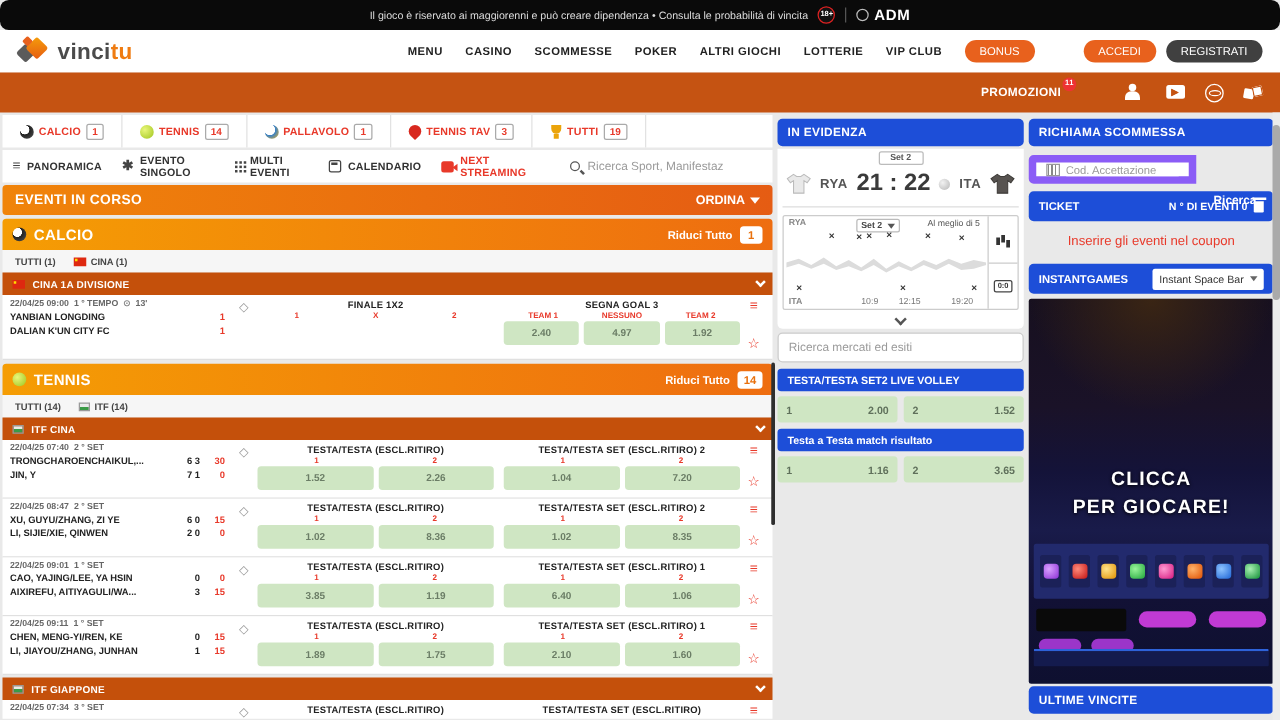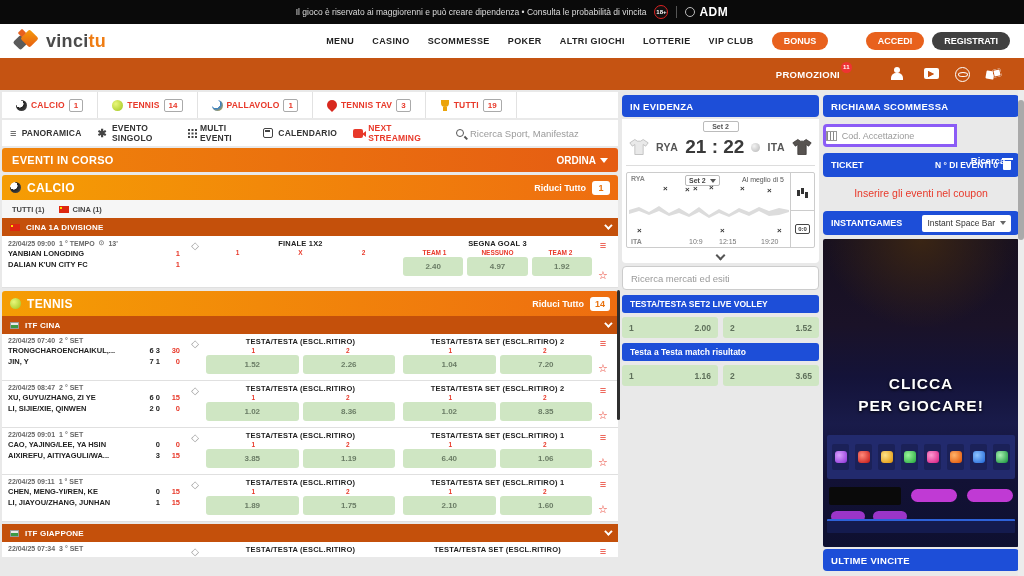--- a/index.html
+++ b/index.html
@@ -1,45 +1,45 @@
 <!DOCTYPE html>
 <html><head>
 <meta charset="utf-8">
 <style>
   * { margin:0; padding:0; box-sizing:border-box; }
   html,body { width:1024px; height:576px; overflow:hidden; }
   body { position:relative; font-family:"Liberation Sans",sans-serif; background:#e9e9e9; font-size:10px; color:#333; }
 
   
-  .topbar { position:absolute; top:0; left:0; width:1024px; height:24px; background:#0a0a0a; display:flex; align-items:center; justify-content:center; gap:8px; color:#eee; }
+  .topbar { position:absolute; top:0; left:0; width:1024px; height:24px; background:#0a0a0a; display:flex; align-items:center; justify-content:center; gap:8px; color:#eee;border-radius:7px; }
   .topbar .msg { font-size:8.5px; color:#ddd; }
   .badge18 { width:14px; height:14px; border-radius:50%; background:#111; border:1.5px solid #d22; color:#fff; font-size:6px; font-weight:bold; display:flex; align-items:center; justify-content:center; }
   .topbar .sep { width:1px; height:12px; background:#555; }
   .adm { font-size:12px; font-weight:bold; color:#fff; letter-spacing:.5px; display:flex; align-items:center; gap:4px; }
   .adm-emblem { width:10px; height:10px; border:1.5px solid #bbb; border-radius:50%; display:inline-block; }
 
   
   .hdr { position:absolute; top:24px; left:0; width:1024px; height:34px; background:#fff; display:flex; align-items:center; padding:0 14px; }
   .logo { display:flex; align-items:center; gap:6px; margin-right:40px; }
   .logo-diamonds { position:relative; width:26px; height:24px; }
   .d1 { position:absolute; left:1px; top:8px; width:11px; height:11px; background:#5b5b5b; transform:rotate(45deg); border-radius:2px; }
   .d2 { position:absolute; left:9px; top:3px; width:13px; height:13px; background:linear-gradient(135deg,#f59d0a,#e65c12); transform:rotate(45deg); border-radius:2px; }
   .d3 { position:absolute; left:5px; top:1px; width:6px; height:6px; background:#e8611d; transform:rotate(45deg); border-radius:1px; }
   .logo-text { font-size:18px; font-weight:bold; color:#4b4b4b; letter-spacing:.3px; }
   .logo-text .tu { color:#ef7c12; }
   .nav { display:flex; align-items:center; gap:18px; margin-left:180px; }
   .nav-item { font-size:9px; font-weight:bold; color:#222; letter-spacing:.4px; cursor:pointer; }
-  .pill { border-radius:12px; padding:4px 12px; font-size:9px; font-weight:bold; color:#fff; cursor:pointer; }
+  .pill { border-radius:12px; padding:4px 12px; font-size:9px; font-weight:normal; color:#fff; cursor:pointer; }
   .pill-bonus { background:#e8611d; }
   .auth { margin-left:auto; display:flex; gap:8px; }
   .pill-accedi { background:#e8611d; }
   .pill-registrati { background:#404040; }
 
   
-  .promobar { position:absolute; top:58px; left:0; width:1024px; height:32px; background:#c55312; display:flex; align-items:center; justify-content:flex-end; gap:16px; padding:0 21px; }
+  .promobar { position:absolute; top:58px; left:0; width:1024px; height:32px; background:#c55312; display:flex; align-items:center; justify-content:flex-end; gap:16px; padding:0 12px; }
   .promo-link { color:#fff; font-size:9.5px; font-weight:bold; position:relative; letter-spacing:.3px; cursor:pointer; }
   .promo-badge { position:absolute; top:-7px; right:-12px; background:#e33; color:#fff; border-radius:50%; width:11px; height:11px; font-size:6px; display:flex; align-items:center; justify-content:center; }
   .picon { width:18px; height:14px; position:relative; display:inline-block; cursor:pointer; }
   .ic-user::before { content:""; position:absolute; left:4px; top:0; width:6px; height:6px; border-radius:50%; background:#fff; }
   .ic-user::after { content:""; position:absolute; left:1px; top:6px; width:12px; height:7px; border-radius:5px 5px 0 0; background:#fff; }
   .ic-video { background:#fff; border-radius:2px; width:15px; height:11px; top:1px; }
   .ic-video::before { content:""; position:absolute; left:4px; top:2.5px; border-left:6px solid #c55312; border-top:3px solid transparent; border-bottom:3px solid transparent; }
   .ic-globe { width:15px; height:15px; border:1.5px solid #fff; border-radius:50%; }
   .ic-globe::before { content:""; position:absolute; left:2px; top:4px; width:8px; height:3px; border:1px solid #fff; border-radius:50%; }
   .ic-dice { top:1px; }
@@ -150,21 +150,21 @@
   .msearch { background:#fff; border:1px solid #ccc; border-radius:4px; height:24px; display:flex; align-items:center; padding:0 8px; margin-top:3px; }
   .msearch input { border:none; outline:none; width:100%; font-size:9.5px; color:#444; font-family:"Liberation Sans",sans-serif; }
   .msearch input::placeholder { color:#9a9a9a; }
   .mmkt { height:18px; font-size:8.5px; margin-top:5px; border-radius:3px; }
   .moddrow { display:flex; gap:5px; margin-top:4px; }
   .modd { flex:1; background:#cfe6c3; border-radius:3px; height:21px; display:flex; align-items:center; justify-content:space-between; padding:0 7px; font-size:8.5px; font-weight:bold; color:#5f705b; cursor:pointer; }
 
   
   .r-hdr { height:22px; font-size:9.5px; letter-spacing:.3px; }
   .coderow { display:flex; margin-top:7px; height:23px; }
-  .codebox { flex:1; background:#fff; border:3px solid #8b5cf6; border-radius:4px 0 0 4px; display:flex; align-items:center; gap:5px; padding:0 0; }
+  .codebox { flex:1; background:#fff; border:6px solid #8b5cf6; border-radius:4px 0 0 4px; display:flex; align-items:center; gap:5px; padding:0 8px; }
   .ic-barcode { width:12px; height:10px; background:repeating-linear-gradient(90deg,#888 0 1px,#fff 1px 3px); border:1px solid #999; }
   .codebox input { border:none; outline:none; width:100%; font-size:9px; color:#444; font-family:"Liberation Sans",sans-serif; }
   .codebox input::placeholder { color:#9a9a9a; }
   .btn-ricerca { width:62px; background:#e8611d; color:#fff; font-size:9.5px; font-weight:bold; border-radius:0 4px 4px 0; display:flex; align-items:center; justify-content:center; cursor:pointer;margin-top:36px; }
   .ticket { height:24px; margin-top:6px; justify-content:space-between; font-size:9px; }
   .ticket .r { display:flex; align-items:center; gap:5px; font-size:8.5px; }
   .ic-trash { width:8px; height:9px; position:relative; background:#fff; border-radius:0 0 1px 1px; }
   .ic-trash::before { content:""; position:absolute; top:-2.5px; left:-1.5px; width:11px; height:1.5px; background:#fff; }
   .coupon-msg { text-align:center; color:#e8392a; font-size:10.5px; margin-top:10px; }
   .instant { height:24px; margin-top:12px; justify-content:space-between; font-size:9px; }
@@ -375,20 +375,27 @@
     </div>
 
     <div class="sec-hdr">
       <i class="ball ball-tennis"></i>
       <span class="t">TENNIS</span>
       <span class="right">
           <span class="rt">Riduci Tutto</span>
           <span class="wcount">14</span>
         </span>
     </div>
+    <div class="filters">
+      <span class="f">TUTTI (14)</span>
+      <span class="f">
+          <i class="itf-ic"></i>
+          <span>ITF (14)</span>
+        </span>
+    </div>
     <div class="league">
       <i class="itf-ic"></i>
       <span>ITF CINA</span>
       <span class="chev"></span>
     </div>
 
     <div class="row" style="height:47px;">
       <div class="r-info">
         <span class="r-date">
             <span>22/04/25 07:40</span>

